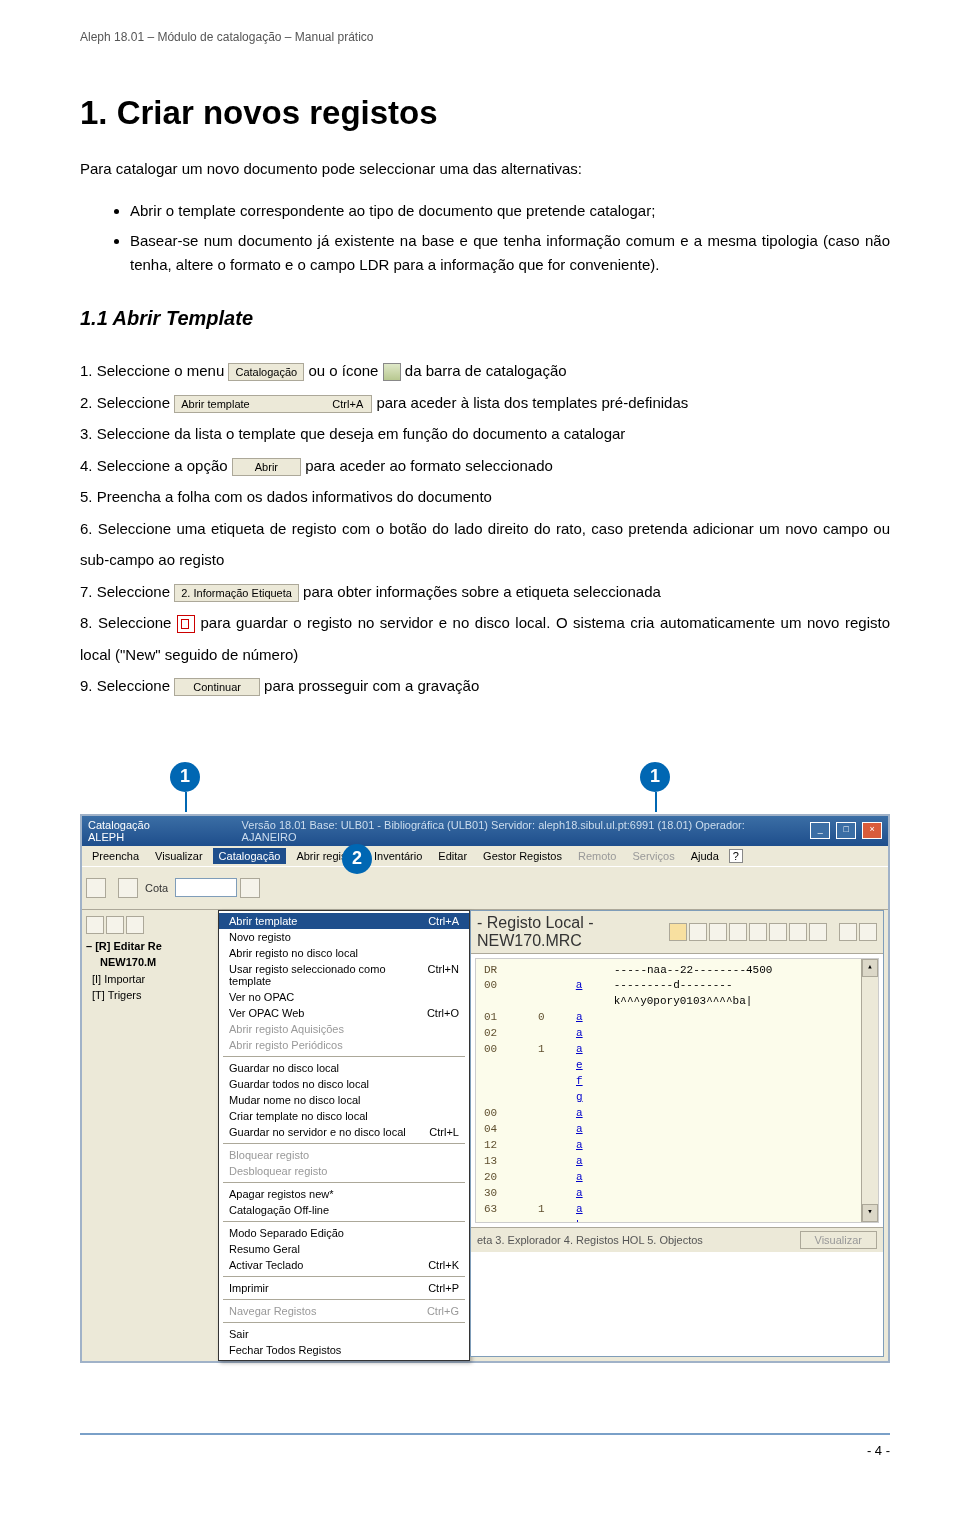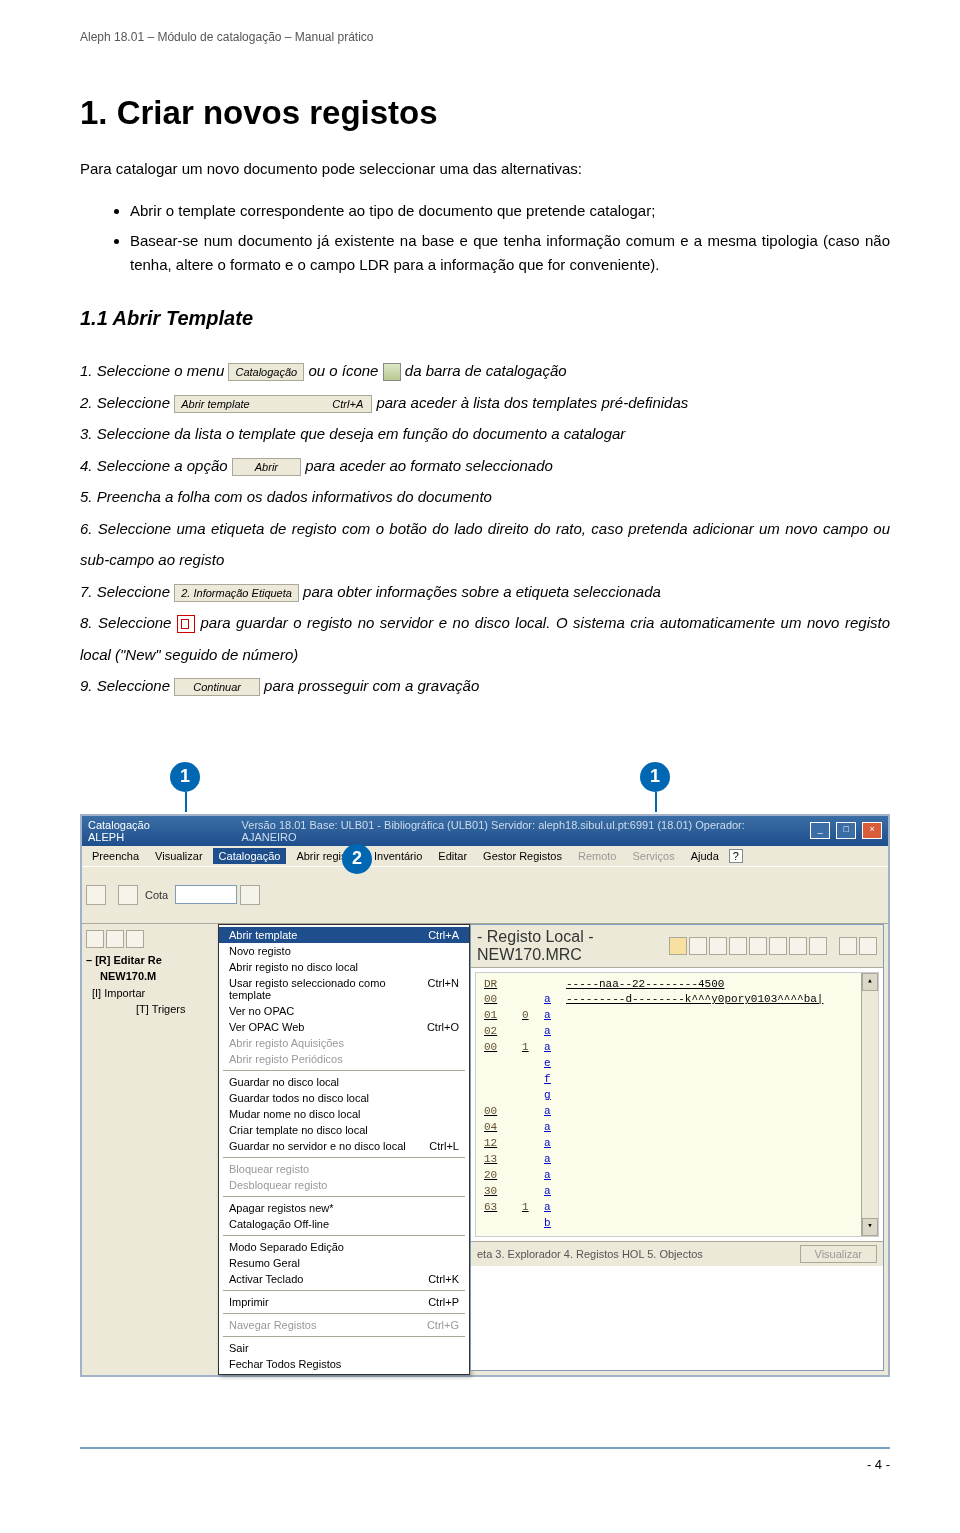--- a/index.html
+++ b/index.html
@@ -17,21 +17,21 @@
   .doc-header {
     font-size: 12px;
     color: #555;
     margin-bottom: 50px;
   }
   h1.section { font-size: 33px; font-weight: bold; margin: 20px 0 25px 0; }
   h2.subsection { font-size: 20px; font-style: italic; font-weight: bold; margin: 30px 0 25px 0; }
   p.body { font-size: 15px; line-height: 1.6; text-align: justify; margin: 10px 0 18px 0;}
   ul.bullets { margin: 0 0 20px 0; padding-left: 50px; }
   ul.bullets li { font-size: 15px; line-height: 1.6; text-align: justify; margin-bottom: 6px;}
-  .steps { font-size: 15px; line-height: 2.1; font-style: italic; }
+  .steps { font-size: 15px; line-height: 2.1; }
   .steps .row { display: block; }
   .btn-inline {
     display: inline-block;
     background: #ece9d8;
     border: 1px solid #aca899;
     padding: 1px 6px;
     font-size: 11px;
     font-family: Tahoma, Arial, sans-serif;
     color: #000;
     vertical-align: middle;
@@ -73,21 +73,21 @@
   .titlebar .spacer{flex:1;}
   .winbtn{width:18px;height:15px;background:#d95c3b;border:1px solid #fff;font-size:9px;
     line-height:13px;text-align:center;color:#fff;}
   .winbtn.min{background:#3b6ea5;}
   .winbtn.max{background:#3b6ea5;}
   .menubar{background:#ece9d8;padding:2px 4px;display:flex;gap:4px;align-items:center;}
   .menubar .mi{padding:2px 6px;font-size:11px;}
   .menubar .mi.sel{background:#1e4e8c;color:#fff;}
   .menubar .mi.dis{color:#999;}
   .menubar .help{border:1px solid #888;padding:0 3px;background:#fff;}
-  .toolbar{background:#ece9d8;padding:18px 4px;display:flex;align-items:center;gap:3px;border-top:1px solid #fff;border-bottom:1px solid #aca899;}
+  .toolbar{background:#ece9d8;padding:11px 4px;display:flex;align-items:center;gap:3px;border-top:1px solid #fff;border-bottom:1px solid #aca899;}
   .tb-icon{width:18px;height:18px;border:1px solid #aca899;background:#f5f3ea;}
   .tb-sep{width:6px;}
   .tb-input{background:#fff;border:1px solid #7f9db9;height:17px;width:60px;}
   .tb-label{font-size:11px;color:#333;padding:0 4px;}
   .content{display:flex;background:#ece9d8;}
   .tree{width:130px;border-right:2px solid #aca899;padding:6px 4px;font-size:11px;line-height:1.5;background:#ece9d8;}
   .tree .item{white-space:nowrap;color:#000;}
   .tree .item.bold{font-weight:bold;}
   .dropdown{
     width:250px;background:#fff;border:1px solid #333;box-shadow:2px 2px 4px rgba(0,0,0,.3);
@@ -96,21 +96,21 @@
   .dropdown .dmi{padding:2px 10px;display:flex;justify-content:space-between;}
   .dropdown .dmi.sel{background:#1e4e8c;color:#fff;}
   .dropdown .dmi.dis{color:#999;}
   .dropdown hr{border:none;border-top:1px solid #aca899;margin:3px 4px;}
   .editor{flex:1;background:#fff;border:1px solid #7f9db9;margin:0 4px 4px 0;}
   .editor-toolbar{background:#ece9d8;padding:3px 6px;display:flex;gap:2px;align-items:center;border-bottom:1px solid #aca899;}
   .editor-title{flex:1;font-size:16px;color:#333;}
   .et-icon{width:16px;height:16px;border:1px solid #aca899;background:#f5f3ea;}
   .grid{font-family:"Courier New",monospace;font-size:11px;padding:4px 8px;line-height:1.45;
     background:#fcfceb;border:1px solid #ccc;margin:4px;height:255px;overflow:hidden;position:relative;}
-  .grid .gr{display:flex;gap:8px;text-decoration:underline;}
+  .grid .gr{display:flex;gap:24px;}
   .grid .c1{width:30px;color:#605030;}
   .grid .c2{width:14px;color:#605030;}
   .grid .c3{width:14px;text-decoration:underline;color:#00c;}
   .grid .c4{color:#000;}
   .grid .scroll{position:absolute;right:0;top:0;bottom:0;width:16px;background:#ece9d8;border-left:1px solid #aca899;}
   .grid .scroll .up,.grid .scroll .down{height:16px;background:#dcd8c8;border:1px solid #aca899;text-align:center;font-size:9px;line-height:14px;}
   .grid .scroll .down{position:absolute;bottom:0;left:0;right:0;}
   .bottom-tabs{background:#ece9d8;padding:3px 6px;font-size:11px;color:#555;border-top:1px solid #aca899;display:flex;justify-content:space-between;align-items:center;}
   .bottom-tabs .btn{background:#ece9d8;border:1px solid #aca899;padding:2px 14px;color:#999;}
   .footer-line{border-top:2px solid #7aa0c8;margin-top:70px;}
@@ -219,21 +219,21 @@
         <div style="display:flex;">
           <div class="tree">
             <div style="display:flex;gap:2px;margin-bottom:4px;">
               <span class="tb-icon" style="width:16px;height:16px;"></span>
               <span class="tb-icon" style="width:16px;height:16px;"></span>
               <span class="tb-icon" style="width:16px;height:16px;"></span>
             </div>
             <div class="item bold">– [R] Editar Re</div>
             <div class="item bold" style="padding-left:14px;">    NEW170.M</div>
             <div class="item" style="padding-left:6px;">  [I] Importar</div>
-            <div class="item" style="padding-left:6px;margin-left:44px;">  [T] Trigers</div>
+            <div class="item" style="padding-left:6px;">  [T] Trigers</div>
           </div>
           <div class="dropdown" id="dropdown-host">
               <div class="dmi sel">
                 <span>Abrir template</span>
                 <span>Ctrl+A</span>
               </div>
               <div class="dmi">
                 <span>Novo registo</span>
               </div>
               <div class="dmi">

